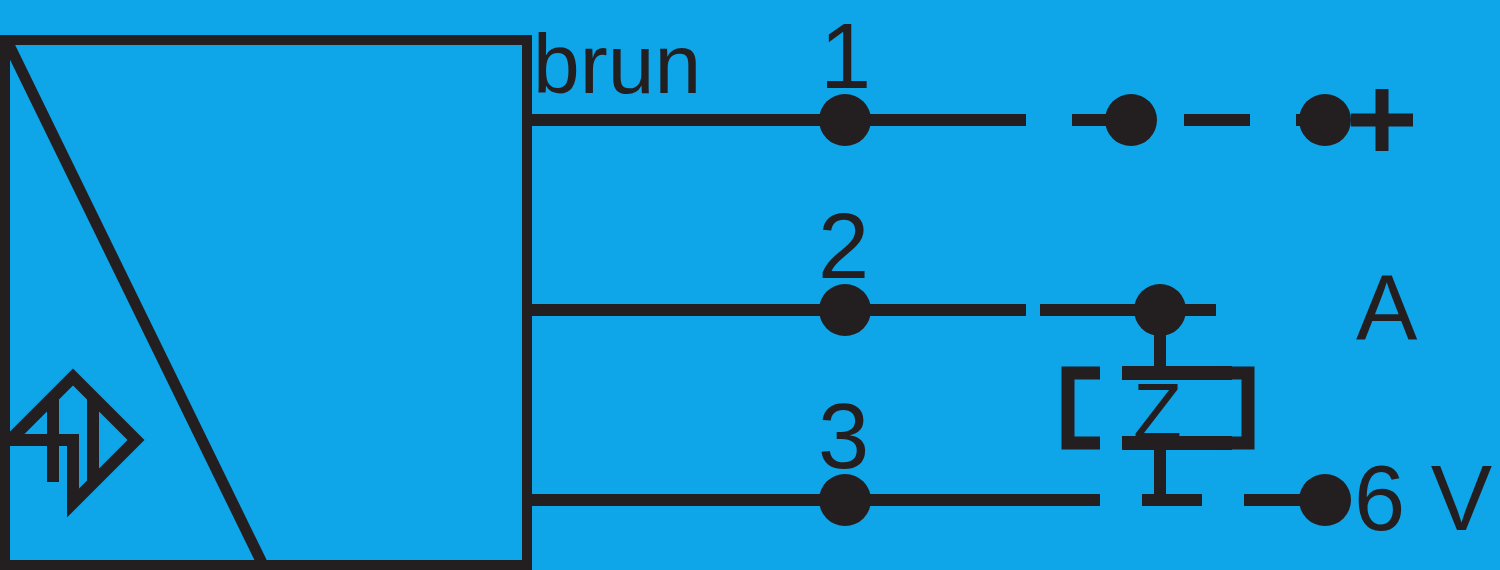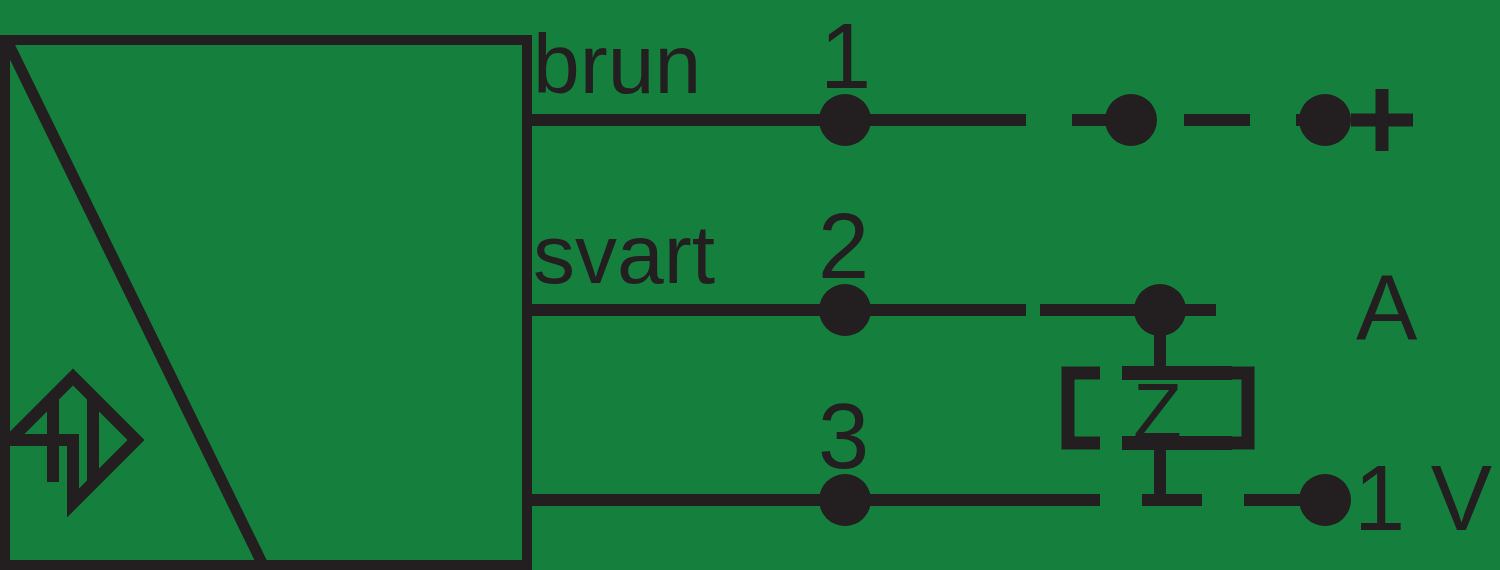--- a/index.html
+++ b/index.html
@@ -4,21 +4,21 @@
 <style>
   html, body {
     margin: 0;
     padding: 0;
     background: #ffffff;
   }
   #stage {
     position: relative;
     width: 1500px;
     height: 570px;
-    background: #15803d;
+    background: #0ea5e9;
     overflow: hidden;
     font-family: "Liberation Sans", sans-serif;
   }
   #diagram-svg {
     position: absolute;
     left: 0;
     top: 0;
     width: 1500px;
     height: 570px;
     display: block;
@@ -105,26 +105,25 @@
       <line x1="1351" y1="120" x2="1413" y2="120" stroke="#231f20" stroke-width="13"></line>
       <line x1="1382" y1="89" x2="1382" y2="151" stroke="#231f20" stroke-width="13"></line>
     </g>
 
   </svg>
 
   <div class="wire-label" style="left:533px; top:22px;">brun</div>
 
   <div class="terminal-number" style="left:820px; top:10px;">1</div>
 
-  <div class="wire-label" style="left:533px; top:212px;">svart</div>
 
   <div class="terminal-number" style="left:818px; top:200px;">2</div>
 
 
   <div class="terminal-number" style="left:818px; top:390px;">3</div>
 
   <div class="rail-label" style="left:1356px; top:262px;">A</div>
 
-  <div class="rail-label" style="left:1354px; top:452px;">1 V</div>
+  <div class="rail-label" style="left:1354px; top:452px;">6 V</div>
 
   <div class="load-label" style="left:1133px; top:372px;">Z</div>
 
 </div>
 
 </body></html>

